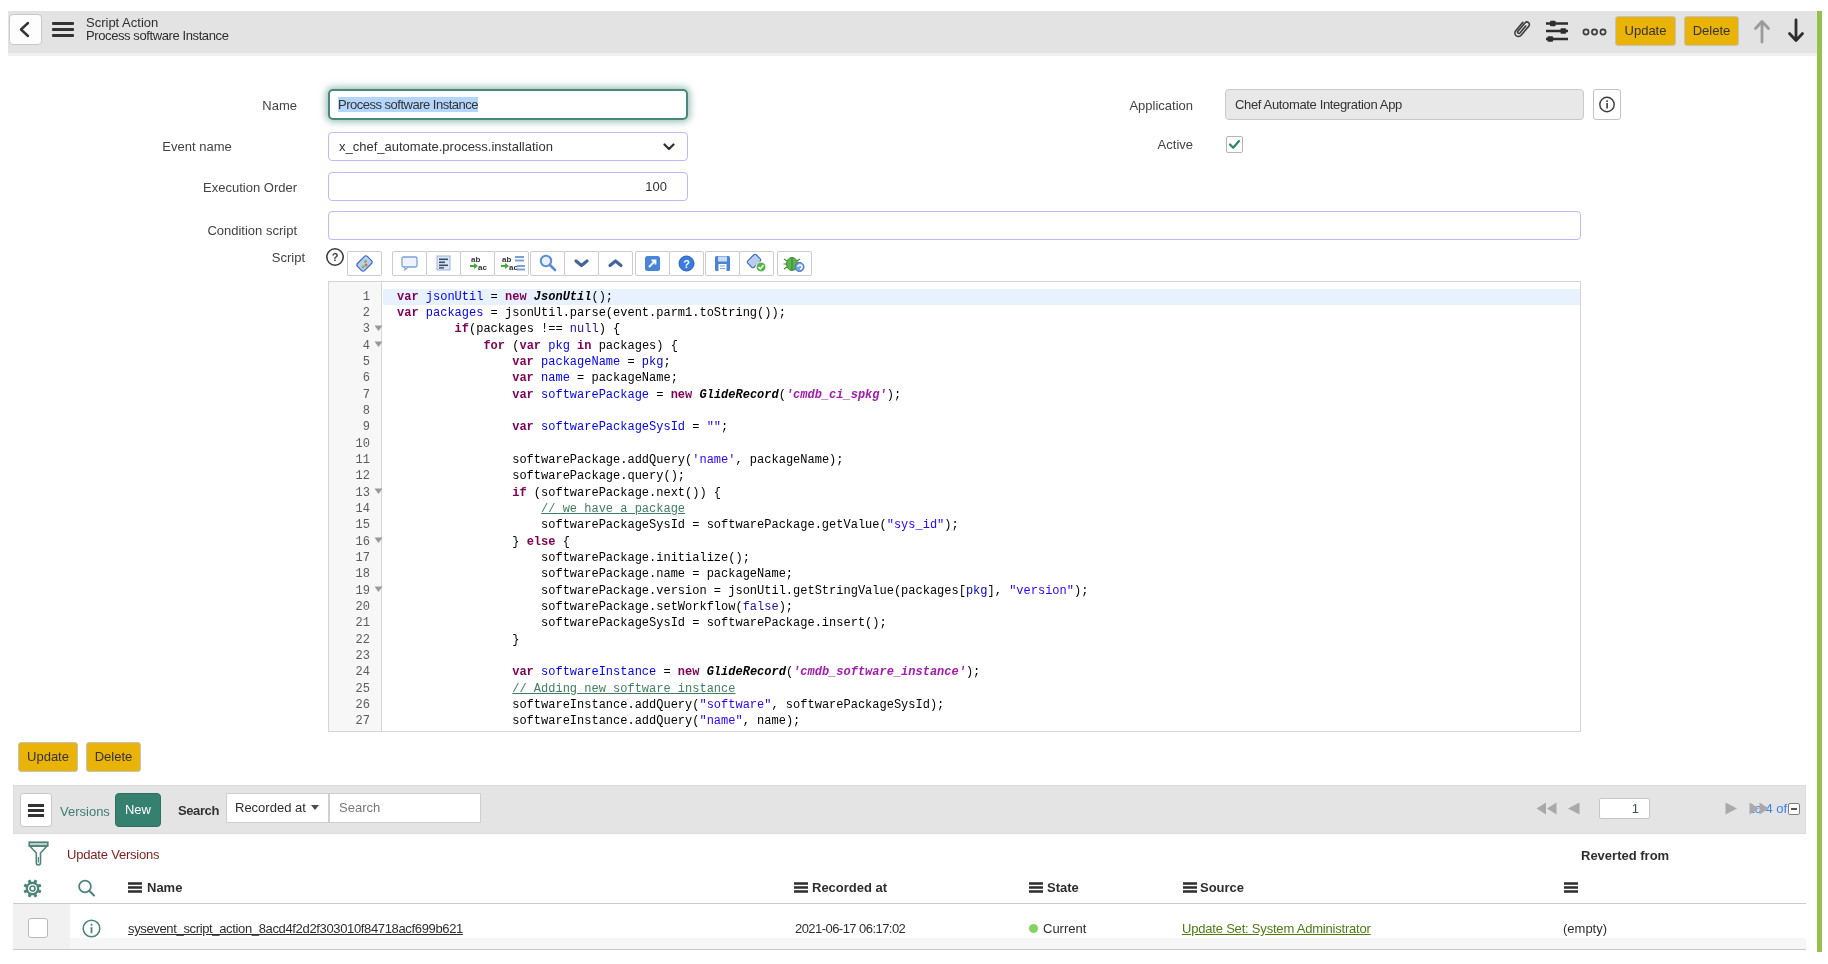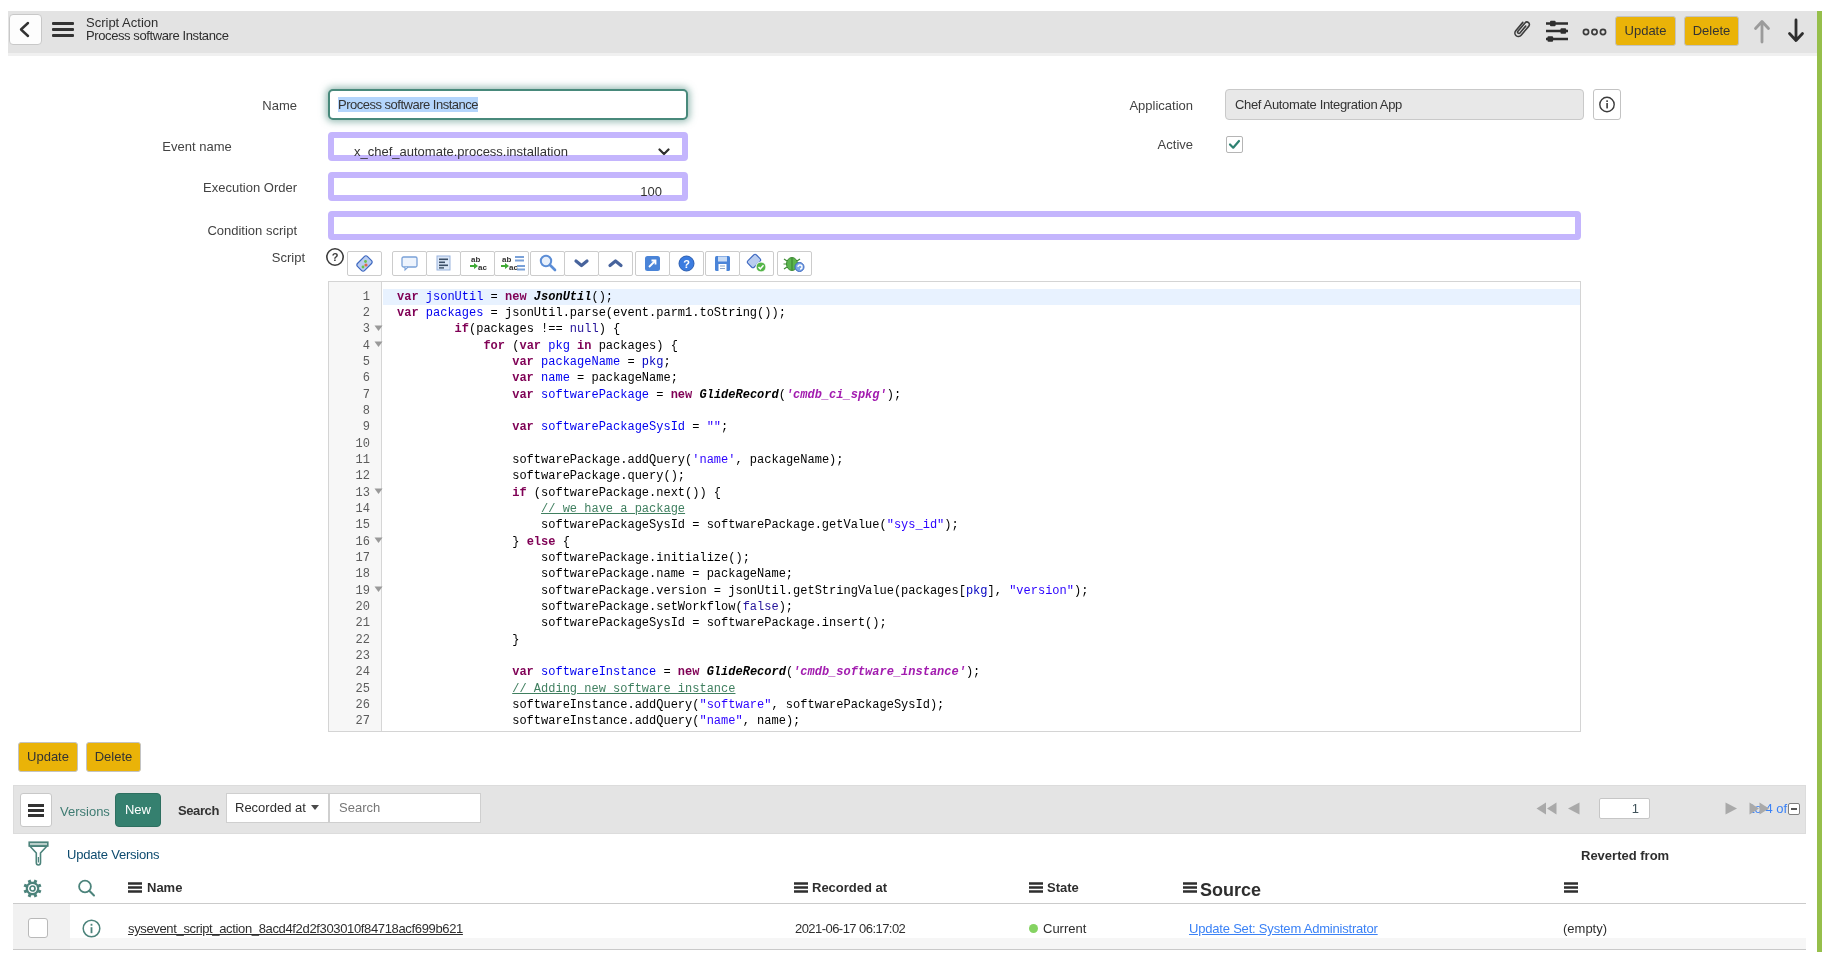--- a/index.html
+++ b/index.html
@@ -1,19 +1,19 @@
 <!DOCTYPE html>
 <html><head>
 <meta charset="utf-8">
 <style>
   * { margin:0; padding:0; box-sizing:border-box; }
   html,body { width:1828px; height:964px; background:#fff; font-family:"Liberation Sans", sans-serif; position:relative; overflow:hidden; }
   .abs { position:absolute; white-space:nowrap; }
   .lbl { position:absolute; font-size:13px; color:#434343; text-align:right; line-height:16px; }
-  .inp { position:absolute; background:#fff; border:6px solid #c4b5fd; border-radius:4px; font-size:13px; color:#333; padding:0 20px; line-height:27px; height:29px; }
+  .inp { position:absolute; background:#fff; border:1px solid #c4b5fd; border-radius:4px; font-size:13px; color:#333; padding:0 10px; line-height:27px; height:29px; }
   .btn { position:absolute; background:#eab308; border:1px solid #c3c3c3; border-radius:3px; font-size:13px; color:#333; text-align:center; }
   .tbtn { position:absolute; background:#fff; border:1px solid #ccc; border-radius:2px; width:35px; height:25px; }
   svg { display:block; }
   .k { color:#7F0055; font-weight:bold; }
   .d { color:#0000F0; }
   .s { color:#2A00FF; }
   .a { color:#221199; }
   .v { color:#0000C0; }
   .m { color:#3F7F5F;text-decoration:underline; }
   .c { color:#000; font-weight:bold; font-style:italic; }
@@ -319,21 +319,21 @@
   </svg>
 <div class="abs" style="left:1788px; top:803px; width:12px; height:12px; background:#fff; border:1.5px solid #7d7d7d; border-radius:2px;">
     <div style="margin:4px 2px 0; height:1.6px; background:#555;"></div>
   </div>
 
 <svg class="abs" style="left:28px; top:841px;" width="21" height="26" viewBox="0 0 21 26">
     <rect x="1.2" y="1.2" width="18.6" height="3.8" stroke="#4c837b" stroke-width="1.6" fill="#b9cfca"></rect>
     <path d="M2 5.2 L8.3 12 L8.3 21.5 Q8.3 24 10.4 24 Q12.5 24 12.5 21.5 L12.5 12 L18.8 5.2 Z" stroke="#4c837b" stroke-width="1.6" fill="none" stroke-linejoin="round"></path>
     <path d="M10.4 16 L10.4 21.5" stroke="#4c837b" stroke-width="1.2"></path>
   </svg>
-<div class="abs" style="left:67px; top:847px; font-size:13px; color:#0c4a6e; letter-spacing:-0.2px;">Update Versions</div>
+<div class="abs" style="left:67px; top:847px; font-size:13px; color:#7f1d1d; letter-spacing:-0.2px;">Update Versions</div>
 <svg class="abs" style="left:23px; top:879px;" width="19" height="19" viewBox="0 0 19 19">
     <path d="M18.46 11.58 L17.31 14.37 L15.04 13.44 L13.44 15.04 L14.37 17.31 L11.58 18.46 L10.64 16.20 L8.36 16.20 L7.42 18.46 L4.63 17.31 L5.56 15.04 L3.96 13.44 L1.69 14.37 L0.54 11.58 L2.80 10.64 L2.80 8.36 L0.54 7.42 L1.69 4.63 L3.96 5.56 L5.56 3.96 L4.63 1.69 L7.42 0.54 L8.36 2.80 L10.64 2.80 L11.58 0.54 L14.37 1.69 L13.44 3.96 L15.04 5.56 L17.31 4.63 L18.46 7.42 L16.20 8.36 L16.20 10.64 Z" fill="#4c837b"></path>
     <circle cx="9.5" cy="9.5" r="4.6" fill="#fff"></circle>
     <circle cx="9.5" cy="9.5" r="2.5" stroke="#4c837b" stroke-width="1.7" fill="none"></circle>
   </svg>
 <svg class="abs" style="left:77px; top:879px;" width="19" height="19" viewBox="0 0 19 19">
     <circle cx="8" cy="7.5" r="5.9" stroke="#4c837b" stroke-width="1.8" fill="none"></circle>
     <path d="M12.3 11.8 L17 16.5" stroke="#4c837b" stroke-width="2" stroke-linecap="round"></path>
   </svg>
 
@@ -346,21 +346,21 @@
       <path d="M0 1.5 H14 M0 5.5 H14 M0 9.5 H14" stroke="#2e2e2e" stroke-width="2.4"></path>
     </svg>
   <div class="abs" style="left:812px; top:880px; font-size:13px; font-weight:700; color:#2e2e2e;">Recorded at</div>
   <svg class="abs" style="left:1029px; top:882px;" width="14" height="11" viewBox="0 0 14 11">
       <path d="M0 1.5 H14 M0 5.5 H14 M0 9.5 H14" stroke="#2e2e2e" stroke-width="2.4"></path>
     </svg>
   <div class="abs" style="left:1047px; top:880px; font-size:13px; font-weight:700; color:#2e2e2e;">State</div>
   <svg class="abs" style="left:1183px; top:882px;" width="14" height="11" viewBox="0 0 14 11">
       <path d="M0 1.5 H14 M0 5.5 H14 M0 9.5 H14" stroke="#2e2e2e" stroke-width="2.4"></path>
     </svg>
-  <div class="abs" style="left:1200px; top:880px; font-size:18px; font-weight:700; color:#2e2e2e;">Source</div>
+  <div class="abs" style="left:1200px; top:880px; font-size:13px; font-weight:700; color:#2e2e2e;">Source</div>
   <svg class="abs" style="left:1564px; top:882px;" width="14" height="11" viewBox="0 0 14 11">
       <path d="M0 1.5 H14 M0 5.5 H14 M0 9.5 H14" stroke="#2e2e2e" stroke-width="2.4"></path>
     </svg>
   <div class="abs" style="left:1581px; top:848px; font-size:13px; font-weight:700; color:#2e2e2e;">Reverted from</div>
 </div>
 
 <div class="abs" style="left:13px; top:903px; width:1793px; height:1px; background:#cbcbcb;"></div>
 
 <div class="abs" style="left:13px; top:904px; width:57px; height:45px; background:#f1f1f1;"></div>
 <div class="abs" style="left:13px; top:938px; width:1793px; height:11px; background:#f6f6f6;"></div>
@@ -368,17 +368,17 @@
 <div class="abs" style="left:28px; top:918px; width:20px; height:20px; background:#fff; border:1px solid #b9b9b9; border-radius:3px;"></div>
 <svg class="abs" style="left:82px; top:919px;" width="19" height="19" viewBox="0 0 19 19">
     <circle cx="9.5" cy="9.5" r="8.3" stroke="#4c837b" stroke-width="1.5" fill="none"></circle>
     <rect x="8.6" y="8.2" width="1.8" height="6" fill="#4c837b"></rect>
     <rect x="8.6" y="4.8" width="1.8" height="1.9" fill="#4c837b"></rect>
   </svg>
 <div class="abs" style="left:128px; top:921px; font-size:13px; color:#2e2e2e; text-decoration:underline; letter-spacing:-0.35px;">sysevent_script_action_8acd4f2d2f303010f84718acf699b621</div>
 <div class="abs" style="left:795px; top:921px; font-size:13px; color:#2e2e2e; letter-spacing:-0.55px;">2021-06-17 06:17:02</div>
 <div class="abs" style="left:1029px; top:924px; width:9px; height:9px; border-radius:50%; background:#85d362;"></div>
 <div class="abs" style="left:1043px; top:921px; font-size:13px; color:#2e2e2e;">Current</div>
-<div class="abs" style="left:1182px; top:921px; font-size:13px; color:#3b82f6; text-decoration:underline; letter-spacing:-0.2px;margin-left:7px;">Update Set: System Administrator</div>
+<div class="abs" style="left:1182px; top:921px; font-size:13px; color:#4d7c0f; text-decoration:underline; letter-spacing:-0.2px;">Update Set: System Administrator</div>
 <div class="abs" style="left:1563px; top:921px; font-size:13px; color:#2e2e2e;">(empty)</div>
 <div class="abs" style="left:13px; top:949px; width:1793px; height:1px; background:#c9c9c9;"></div>
 
 <div class="abs" style="left:1817px; top:11px; width:5px; height:941px; background:#96bf4b;"></div>
 
 </body></html>

